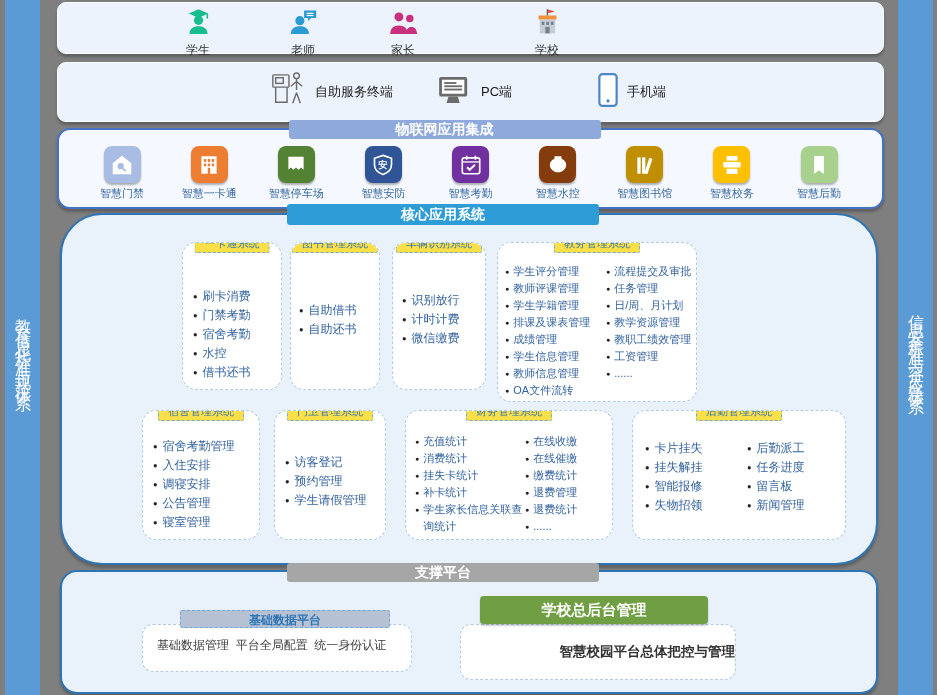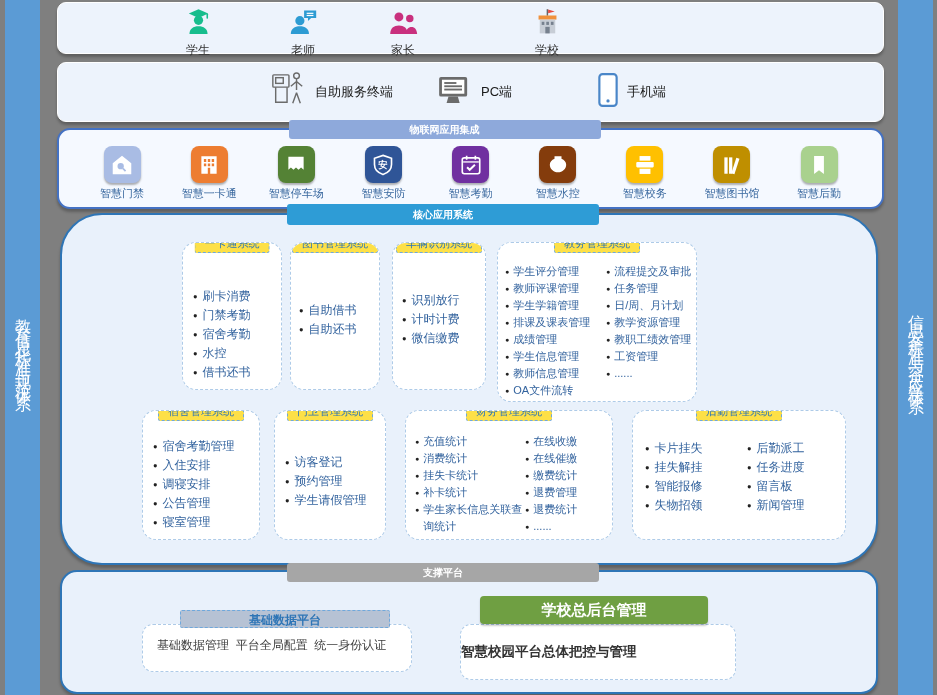--- a/index.html
+++ b/index.html
@@ -13,21 +13,21 @@
        box-shadow:0 3px 3px rgba(0,0,0,.25);border:1px solid #fff}
   #users-row{top:2px;height:50px}
   #terminals-row{top:62px;height:58px}
   .ugroup{position:absolute;top:5px;width:64px;display:flex;flex-direction:column;align-items:center;gap:1px}
   .ulabel{font-size:12px;color:#333}
   .tgroup{position:absolute;top:0;height:100%;display:flex;align-items:center;gap:9px}
   .tlabel{font-size:13px;color:#1a1a1a}
   .iot-box{position:absolute;left:5px;right:2px;top:128px;height:77px;background:#f5f9ff;
            border:2px solid #4472c4;border-radius:13px;box-shadow:0 3px 3px rgba(0,0,0,.25)}
   .paneltab{position:absolute;left:calc(50% - 26px);transform:translateX(-50%);width:312px;height:19px;
-            line-height:19px;text-align:center;color:#fff;font-weight:700;font-size:10px;border-radius:3px;z-index:3}
+            line-height:19px;text-align:center;color:#fff;font-weight:700;font-size:14px;border-radius:3px;z-index:3}
   #iot-tab{top:-10px}
   #core-tab{top:-11px;height:21px;line-height:21px}
   #support-tab{top:-9px}
   .iot-items{position:absolute;left:0;right:0;top:16px;display:flex;justify-content:space-between;padding:0 20px 0 20px}
   .iot-item{width:86px;display:flex;flex-direction:column;align-items:center;gap:3px}
   .tile{width:37px;height:37px;border-radius:8px;display:flex;align-items:center;justify-content:center;
         box-shadow:0 2px 2px rgba(0,0,0,.3)}
   .ilabel{font-size:11px;color:#39689f;white-space:nowrap}
   .core-box{position:absolute;left:8px;right:8px;top:213px;height:348px;background:#e9f1fb;
             border:2px solid #2e75b6;border-radius:42px;box-shadow:0 3px 3px rgba(0,0,0,.25)}
@@ -46,21 +46,21 @@
   .base-tab{position:absolute;left:118px;top:38px;width:210px;height:18px;line-height:18px;text-align:center;
             background:#b6c2d4;border:1px dashed #6fa8dc;color:#2e75b6;font-weight:700;font-size:12px;
             box-sizing:border-box;border-radius:2px;z-index:2}
   .base-box{position:absolute;left:80px;top:52px;width:270px;height:48px;background:#fff;border:1px dashed #aecbe8;
             border-radius:11px;box-sizing:border-box;padding:12px 0 0 14px}
   .pline{font-size:12px;line-height:16px;color:#3c3c3c;white-space:pre}
   .admin-tab{position:absolute;left:418px;top:24px;width:228px;height:28px;line-height:28px;text-align:center;
              background:#6f9f42;color:#fff;font-weight:700;font-size:15px;border-radius:4px;z-index:2;
              box-shadow:0 2px 2px rgba(0,0,0,.2)}
   .admin-box{position:absolute;left:398px;top:52px;width:276px;height:56px;background:#fff;border:1px dashed #aecbe8;
-             border-radius:11px;box-sizing:border-box;display:flex;align-items:center;justify-content:flex-start}
+             border-radius:11px;box-sizing:border-box;display:flex;align-items:center;justify-content:flex-end}
   .admin-desc{font-size:13.5px;font-weight:700;color:#333}
 </style>
 </head>
 <body>
 
 <div class="stage">
 
   <div class="sidebar left" style="background: rgb(91, 155, 213);">
     <span class="vtext">教育信息化标准与规范体系</span>
   </div>
@@ -215,42 +215,42 @@
         <div class="iot-item">
           <span class="tile" style="background: rgb(132, 60, 12);">
             <svg viewBox="0 0 22 22" width="24" height="24">
               <path fill="#fff" d="M7.8 3h6.4v2.2c2.6 1 4.3 3 4.3 5.6 0 3.9-3.4 6.9-7.5 6.9s-7.5-3-7.5-6.9c0-2.6 1.7-4.6 4.3-5.6Z"></path>
             </svg>
           </span>
           <span class="ilabel">智慧水控</span>
         </div>
 
         <div class="iot-item">
+          <span class="tile" style="background: rgb(191, 143, 0);">
+            <svg viewBox="0 0 22 22" width="24" height="24" fill="#fff">
+              <rect x="4" y="4" width="3" height="15"></rect>
+              <rect x="8.3" y="4" width="3" height="15"></rect>
+              <rect x="12.6" y="4.4" width="3" height="15" transform="rotate(18 14.1 11.9)"></rect>
+            </svg>
+          </span>
+          <span class="ilabel">智慧图书馆</span>
+        </div>
+
+        <div class="iot-item">
           <span class="tile" style="background: rgb(255, 192, 0);">
             <svg viewBox="0 0 22 22" width="24" height="24" fill="#fff">
               <rect x="6" y="2.8" width="10" height="4.2"></rect>
               <rect x="3" y="8.2" width="16" height="5" rx="1"></rect>
               <rect x="6" y="14.4" width="10" height="4.8"></rect>
             </svg>
           </span>
           <span class="ilabel">智慧校务</span>
         </div>
 
         <div class="iot-item">
-          <span class="tile" style="background: rgb(191, 143, 0);">
-            <svg viewBox="0 0 22 22" width="24" height="24" fill="#fff">
-              <rect x="4" y="4" width="3" height="15"></rect>
-              <rect x="8.3" y="4" width="3" height="15"></rect>
-              <rect x="12.6" y="4.4" width="3" height="15" transform="rotate(18 14.1 11.9)"></rect>
-            </svg>
-          </span>
-          <span class="ilabel">智慧图书馆</span>
-        </div>
-
-        <div class="iot-item">
           <span class="tile" style="background: rgb(169, 209, 142);">
             <svg viewBox="0 0 22 22" width="24" height="24">
               <path fill="#fff" d="M6.5 2.8h9v16.4l-4.5-3.4-4.5 3.4Z"></path>
             </svg>
           </span>
           <span class="ilabel">智慧后勤</span>
         </div>
 
       </div>
     </div>

